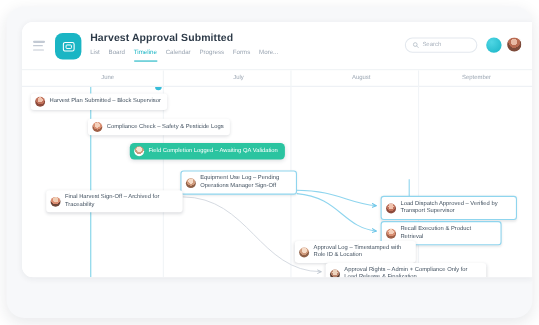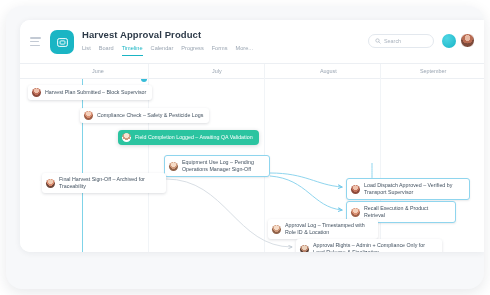--- a/index.html
+++ b/index.html
@@ -169,21 +169,21 @@
     </div>
 
     <div id="app-icon">
       <svg width="13" height="13" viewBox="0 0 16 16" aria-hidden="true">
         <rect x="2" y="3.2" width="12" height="9.6" rx="2" fill="none" stroke="#ffffff" stroke-width="1.2"></rect>
         <rect x="5" y="6" width="6" height="4" rx="1" fill="none" stroke="#ffffff" stroke-width="1.1"></rect>
       </svg>
     </div>
 
     <div id="title-block">
-      <div id="page-title">Harvest Approval Product</div>
+      <div id="page-title">Harvest Approval Submitted</div>
       <div id="tabs">
         <div class="tab">List</div>
         <div class="tab">Board</div>
         <div class="tab active">Timeline</div>
         <div class="tab">Calendar</div>
         <div class="tab">Progress</div>
         <div class="tab">Forms</div>
         <div class="tab">More...</div>
       </div>
     </div>

